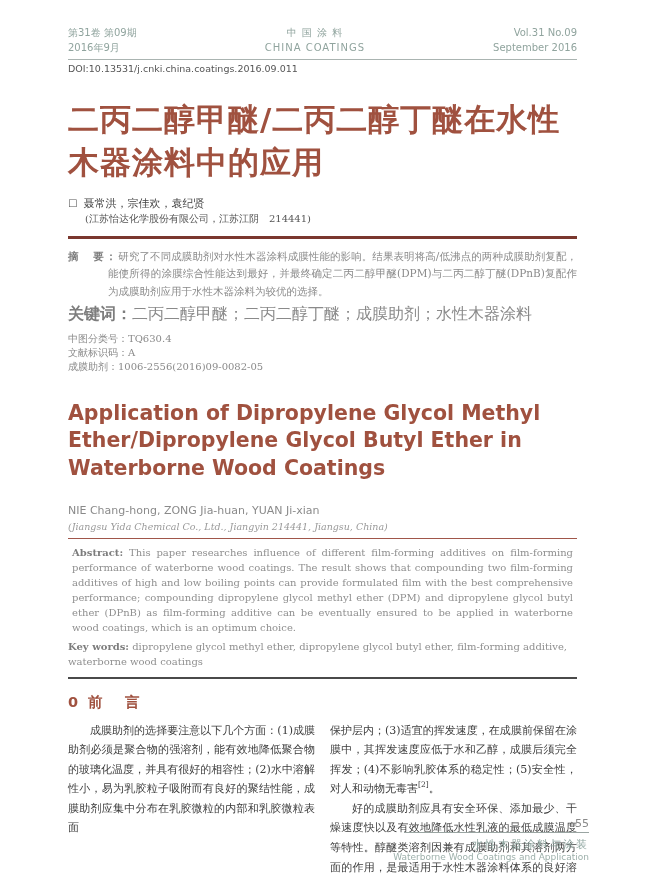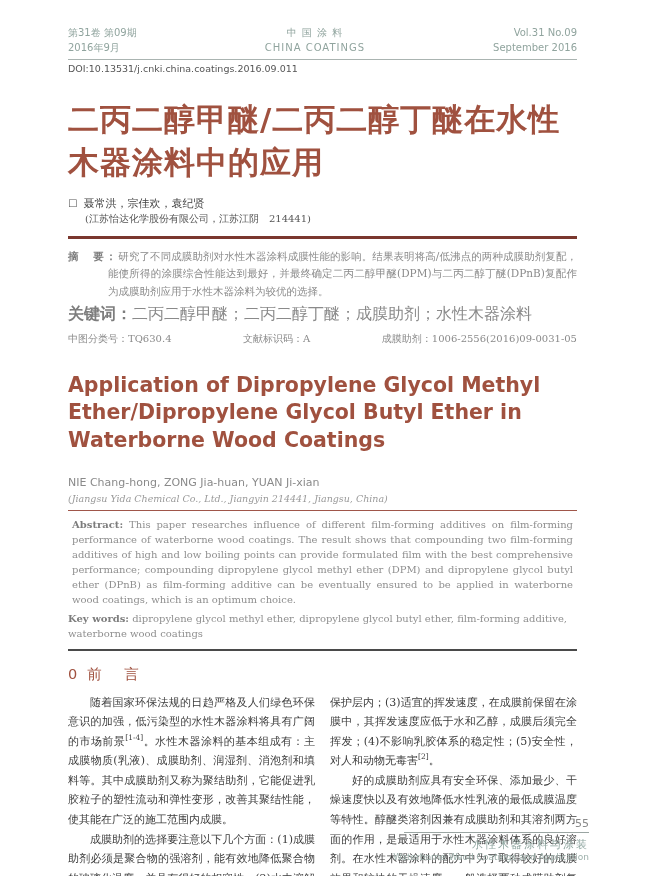--- a/index.html
+++ b/index.html
@@ -44,21 +44,21 @@
     font-size:10.5px;line-height:1.68;color:#8a8a8a;
     text-align:justify;
     padding-left:3.8em;text-indent:-3.8em;
     margin:0;
   }
   .abstract-zh .lbl{color:#7d7d7d;font-weight:bold;letter-spacing:2px;}
   .keywords-zh{font-size:16px;color:#8a8a8a;margin-top:4px;}
   .keywords-zh .lbl{font-weight:bold;color:#7d7d7d;}
   .meta-row{
     display:flex;justify-content:space-between;
-    font-size:10px;color:#8a8a8a;margin-top:7px;
+    font-size:10px;color:#8a8a8a;margin-top:7px;flex-direction:column;
   }
   .meta-row .item{white-space:nowrap;}
   
   .title-en{
     margin-top:26px;
     font-family:"DejaVu Sans","Liberation Sans",sans-serif;
     font-weight:bold;
     font-size:20.5px;line-height:1.32;
     color:#a0513f;
   }
@@ -68,21 +68,21 @@
   .abstract-en{
     font-size:10px;line-height:1.5;color:#8f8f8f;text-align:justify;margin:4px;
   }
   .abstract-en .lbl,.keywords-en .lbl{font-weight:bold;color:#7d7d7d;}
   .keywords-en{font-size:10px;line-height:1.5;color:#8f8f8f;margin-top:1px;}
   .dark-rule{border:none;border-top:2px solid #4a4a4a;margin:8px 0 0 0;}
   
   .section-heading{
     margin-top:14px;
     font-family:"DejaVu Sans","Liberation Sans",sans-serif;
-    font-weight:normal;font-size:14.5px;color:#a0513f;letter-spacing:4px;
+    font-weight:bold;font-size:14.5px;color:#a0513f;letter-spacing:4px;
   }
   .section-heading .num{margin-right:10px;letter-spacing:0;}
   .columns{display:flex;gap:15px;margin-top:9px;}
   .columns .col{width:247px;font-size:11px;line-height:1.78;text-align:justify;color:#3c3c3c;}
   .columns p{margin:0;}
   .columns p.indent{text-indent:2em;}
   .columns sup{font-size:7.5px;line-height:0;}
   
   .page-footer{position:absolute;right:56px;bottom:14px;text-align:right;}
   .page-number{font-size:11px;color:#8a8a8a;font-family:"DejaVu Sans","Liberation Sans",sans-serif;}
@@ -123,21 +123,21 @@
 
   <p class="abstract-zh">
     <span class="lbl">摘　要：</span><span>研究了不同成膜助剂对水性木器涂料成膜性能的影响。结果表明将高/低沸点的两种成膜助剂复配，能使所得的涂膜综合性能达到最好，并最终确定二丙二醇甲醚(DPM)与二丙二醇丁醚(DPnB)复配作为成膜助剂应用于水性木器涂料为较优的选择。</span>
   </p>
   <div class="keywords-zh">
     <span class="lbl">关键词：</span><span>二丙二醇甲醚；二丙二醇丁醚；成膜助剂；水性木器涂料</span>
   </div>
   <div class="meta-row">
     <span class="item"><span>中图分类号：</span><span>TQ630.4</span></span>
     <span class="item"><span>文献标识码：</span><span>A</span></span>
-    <span class="item"><span>成膜助剂：</span><span>1006-2556(2016)09-0031-05</span></span>
+    <span class="item"><span>成膜助剂：</span><span>1006-2556(2016)09-0082-05</span></span>
   </div>
 
   <h2 class="title-en" style="margin-bottom:0;">Application of Dipropylene Glycol Methyl Ether/Dipropylene Glycol Butyl Ether in Waterborne Wood Coatings</h2>
   <div class="authors-en">NIE Chang-hong, ZONG Jia-huan, YUAN Ji-xian</div>
   <div class="affiliation-en">(Jiangsu Yida Chemical Co., Ltd., Jiangyin 214441, Jiangsu, China)</div>
   <hr class="thin-red-rule">
   <p class="abstract-en">
     <span class="lbl">Abstract:</span>
     <span>This paper researches influence of different film-forming additives on film-forming performance of waterborne wood coatings. The result shows that compounding two film-forming additives of high and low boiling points can provide formulated film with the best comprehensive performance; compounding dipropylene glycol methyl ether (DPM) and dipropylene glycol butyl ether (DPnB) as film-forming additive can be eventually ensured to be applied in waterborne wood coatings, which is an optimum choice.</span>
   </p>
@@ -146,21 +146,20 @@
     <span>dipropylene glycol methyl ether, dipropylene glycol butyl ether, film-forming additive, waterborne wood coatings</span>
   </div>
   <hr class="dark-rule">
 
   <div class="section-heading">
     <span class="num">0</span><span>前　言</span>
   </div>
 
   <div class="columns">
     <div class="col">
-      <p class="indent"><span>随着国家环保法规的日趋严格及人们绿色环保意识的加强，低污染型的水性木器涂料将具有广阔的市场前景</span><sup>[1-4]</sup><span>。水性木器涂料的基本组成有：主成膜物质(乳液)、成膜助剂、润湿剂、消泡剂和填料等。其中成膜助剂又称为聚结助剂，它能促进乳胶粒子的塑性流动和弹性变形，改善其聚结性能，使其能在广泛的施工范围内成膜。</span></p>
       <p class="indent"><span>成膜助剂的选择要注意以下几个方面：(1)成膜助剂必须是聚合物的强溶剂，能有效地降低聚合物的玻璃化温度，并具有很好的相容性；(2)水中溶解性小，易为乳胶粒子吸附而有良好的聚结性能，成膜助剂应集中分布在乳胶微粒的内部和乳胶微粒表面</span></p>
     </div>
     <div class="col">
       <p><span>保护层内；(3)适宜的挥发速度，在成膜前保留在涂膜中，其挥发速度应低于水和乙醇，成膜后须完全挥发；(4)不影响乳胶体系的稳定性；(5)安全性，对人和动物无毒害</span><sup>[2]</sup><span>。</span></p>
       <p class="indent"><span>好的成膜助剂应具有安全环保、添加最少、干燥速度快以及有效地降低水性乳液的最低成膜温度等特性。醇醚类溶剂因兼有成膜助剂和其溶剂两方面的作用，是最适用于水性木器涂料体系的良好溶剂。在水性木器涂料的配方中为了取得较好的成膜效果和较快的干燥速度，一般选择两种成膜助剂复配</span><sup>[3]</sup><span>。本研究选用水性木器涂料中常用的醇醚溶剂，测试不同成膜助剂对涂膜性能的影响，并确定最佳的复配方案。</span></p>
     </div>
   </div>
 
   <div class="page-footer">
     <div class="page-number">55</div>

